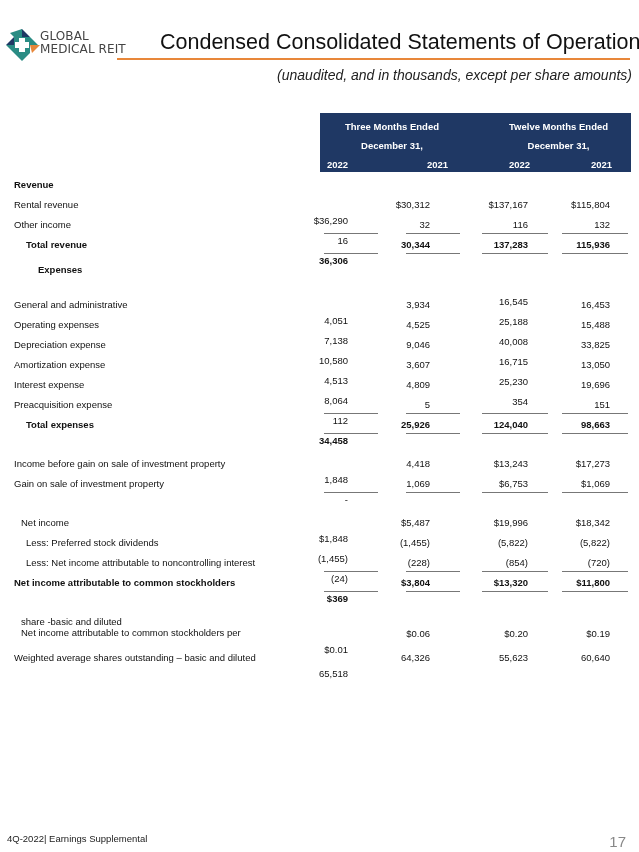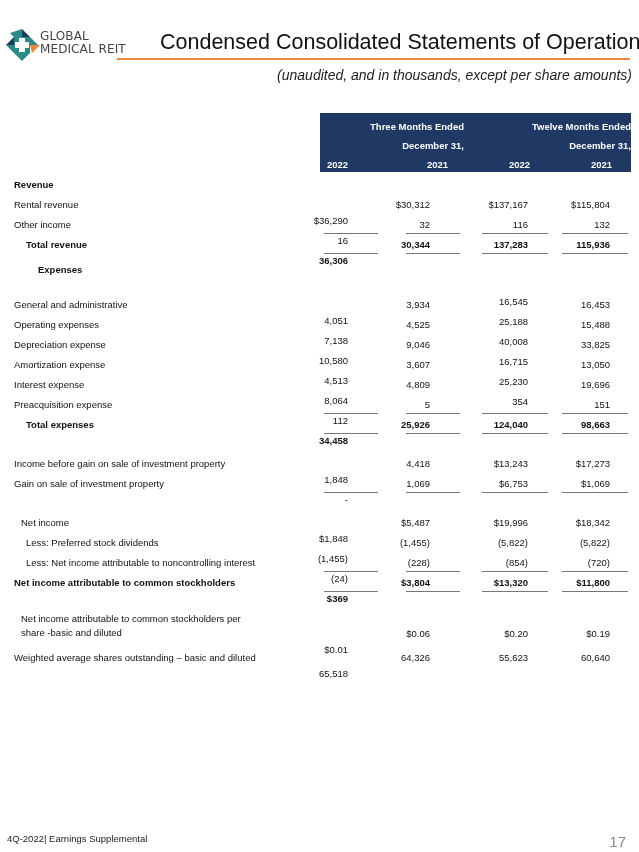--- a/index.html
+++ b/index.html
@@ -21,21 +21,21 @@
       position: absolute; left: 117px; top: 58px; width: 513px; height: 2px; background: #e8873a;
     }
     .subtitle {
       position: absolute; right: 7px; top: 67px; font-size: 14px; font-style: italic; color: #222;
       white-space: nowrap;
     }
     .hdr {
       position: absolute; left: 320px; top: 113px; width: 311px; height: 59px; background: #1f3864;
       color: #fff; font-weight: bold; font-size: 9.5px;
     }
-    .hdr .grp { position: absolute; text-align: right; }
+    .hdr .grp { position: absolute; text-align: center; }
     .hdr .g1 { left: 0; width: 144px; }
     .hdr .g2 { left: 166px; width: 145px; }
     .hdr .l1 { top: 8px; }
     .hdr .l2 { top: 27px; }
     .hdr .yr { position: absolute; top: 46px; }
 
     .row { position: absolute; left: 0; width: 639px; height: 16px; font-size: 9.5px; }
     .row .label { position: absolute; left: 14px; top: 2px; white-space: nowrap; }
     .row .label.ind1 { left: 21px; }
     .row .label.ind2 { left: 26px; }
@@ -236,22 +236,22 @@
       <div class="val c1">$3,804</div>
       <div class="val c2">$13,320</div>
       <div class="val c3">$11,800</div>
       <div class="uline u0" style="top: 16px;"></div>
       <div class="uline u1" style="top: 16px;"></div>
       <div class="uline u2" style="top: 16px;"></div>
       <div class="uline u3" style="top: 16px;"></div>
     </div>
     <div class="row" style="top: 611px;">
       <div class="label ind1">
+        <div style="margin-top: 3px;">share -basic and diluted</div>
         <div>Net income attributable to common stockholders per</div>
-        <div style="margin-top: 3px;">share -basic and diluted</div>
       </div>
       <div class="val c0" style="top: 17px;">$0.01</div>
       <div class="val c1" style="top: 17px;">$0.06</div>
       <div class="val c2" style="top: 17px;">$0.20</div>
       <div class="val c3" style="top: 17px;">$0.19</div>
     </div>
     <div class="row" style="top: 650px;">
       <div class="label">Weighted average shares outstanding – basic and diluted</div>
       <div class="val c0">65,518</div>
       <div class="val c1">64,326</div>

